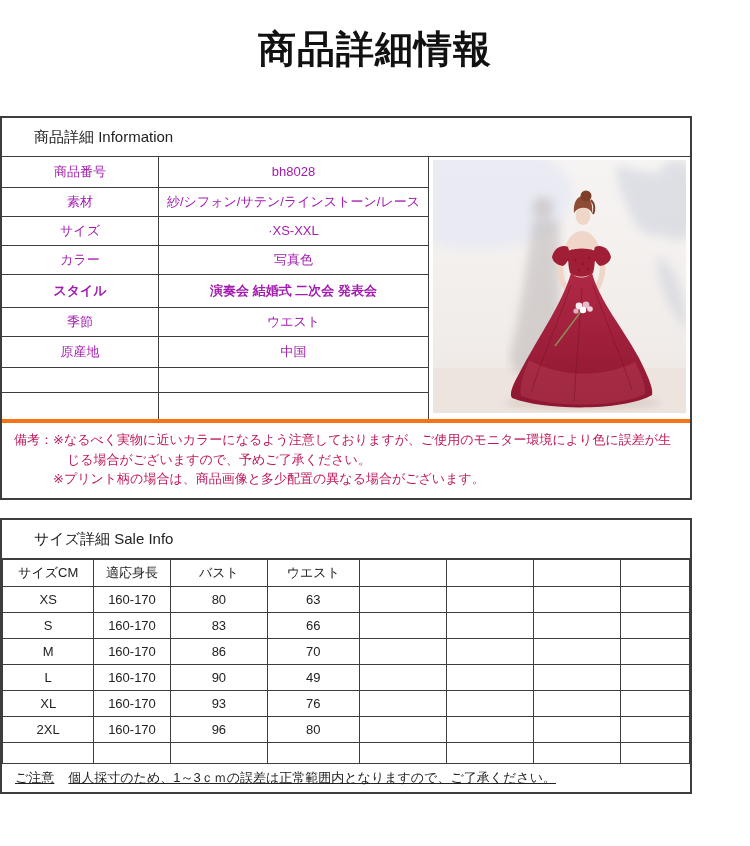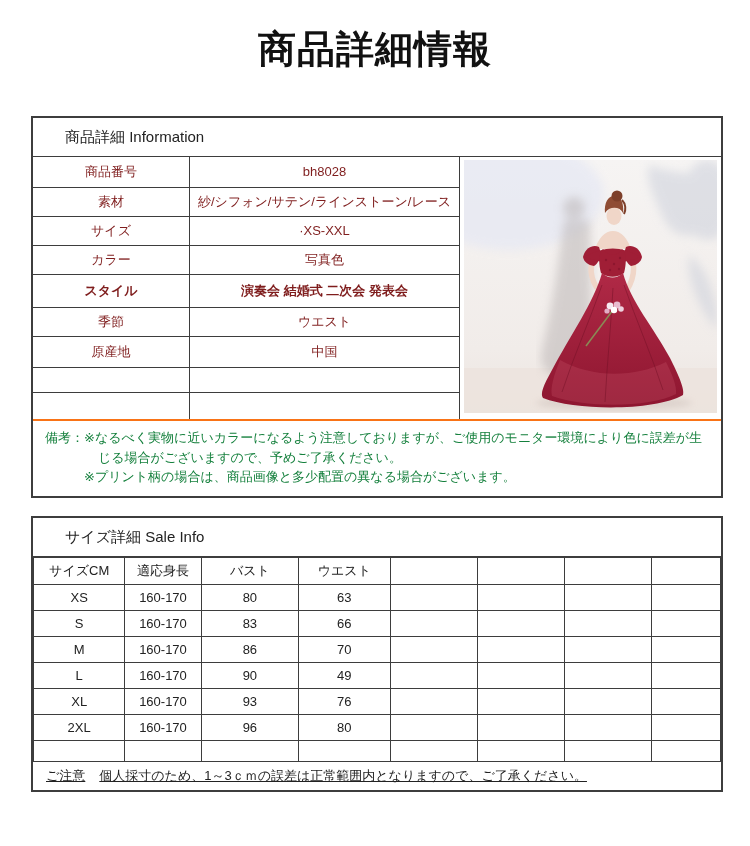--- a/index.html
+++ b/index.html
@@ -7,46 +7,46 @@
     width:750px;height:846px;background:#ffffff;
     font-family:"Liberation Sans","DejaVu Sans",sans-serif;
     color:#2e2e2e;position:relative;overflow:hidden;
   }
   .page-title{
     margin:24px 0 0 0;text-align:center;
     font-family:"DejaVu Serif","Liberation Serif",serif;
     font-size:38px;font-weight:700;color:#111;letter-spacing:1px;
   }
   .box{
-    width:692px;margin-left:31px;border:2px solid #3d3d3d;
+    width:692px;border:2px solid #3d3d3d;
     box-sizing:border-box;background:#fff;
   }
   #info-box{margin-top:41px;}
   .box-header{
     height:38px;line-height:38px;padding-left:32px;
     font-size:15px;color:#222;border-bottom:1px solid #3d3d3d;
   }
   .info-content{display:flex;}
   table.info{border-collapse:collapse;width:427px;table-layout:fixed;}
   table.info td{
     border-right:1px solid #3d3d3d;border-bottom:1px solid #3d3d3d;
-    font-size:13px;color:#7f1d1d;text-align:center;padding:1px 4px;overflow:hidden;
+    font-size:13px;color:#a21caf;text-align:center;padding:1px 4px;overflow:hidden;
   }
   table.info td.label{width:148px;}
   table.info tr{height:29px;}
   table.info tr:nth-child(1){height:30px;}
   table.info tr:nth-child(5){height:33px;font-weight:bold;}
   table.info tr:nth-child(7){height:31px;}
   table.info tr:nth-child(8){height:25px;}
   table.info tr:nth-child(9){height:27px;}
   table.info tr:last-child td{border-bottom:none;}
   .photo-cell{flex:1;display:flex;justify-content:center;align-items:flex-start;padding-top:3px;}
   .remarks{
-    border-top:2px solid #f97316;display:flex;
-    padding:7px 10px 9px 12px;font-size:13px;line-height:1.5;color:#15803d;
+    border-top:4px solid #f97316;display:flex;
+    padding:7px 10px 9px 12px;font-size:13px;line-height:1.5;color:#be185d;
   }
   .remarks-label{white-space:nowrap;flex:none;}
   .remarks-body{flex:1;}
   .remark-item{padding-left:14px;text-indent:-14px;}
   #size-box{margin-top:18px;}
   table.size{border-collapse:collapse;width:100%;table-layout:fixed;}
   table.size th,table.size td{
     border:1px solid #3d3d3d;font-size:13px;font-weight:normal;color:#222;
     text-align:center;padding:0;height:25px;overflow:hidden;
   }

